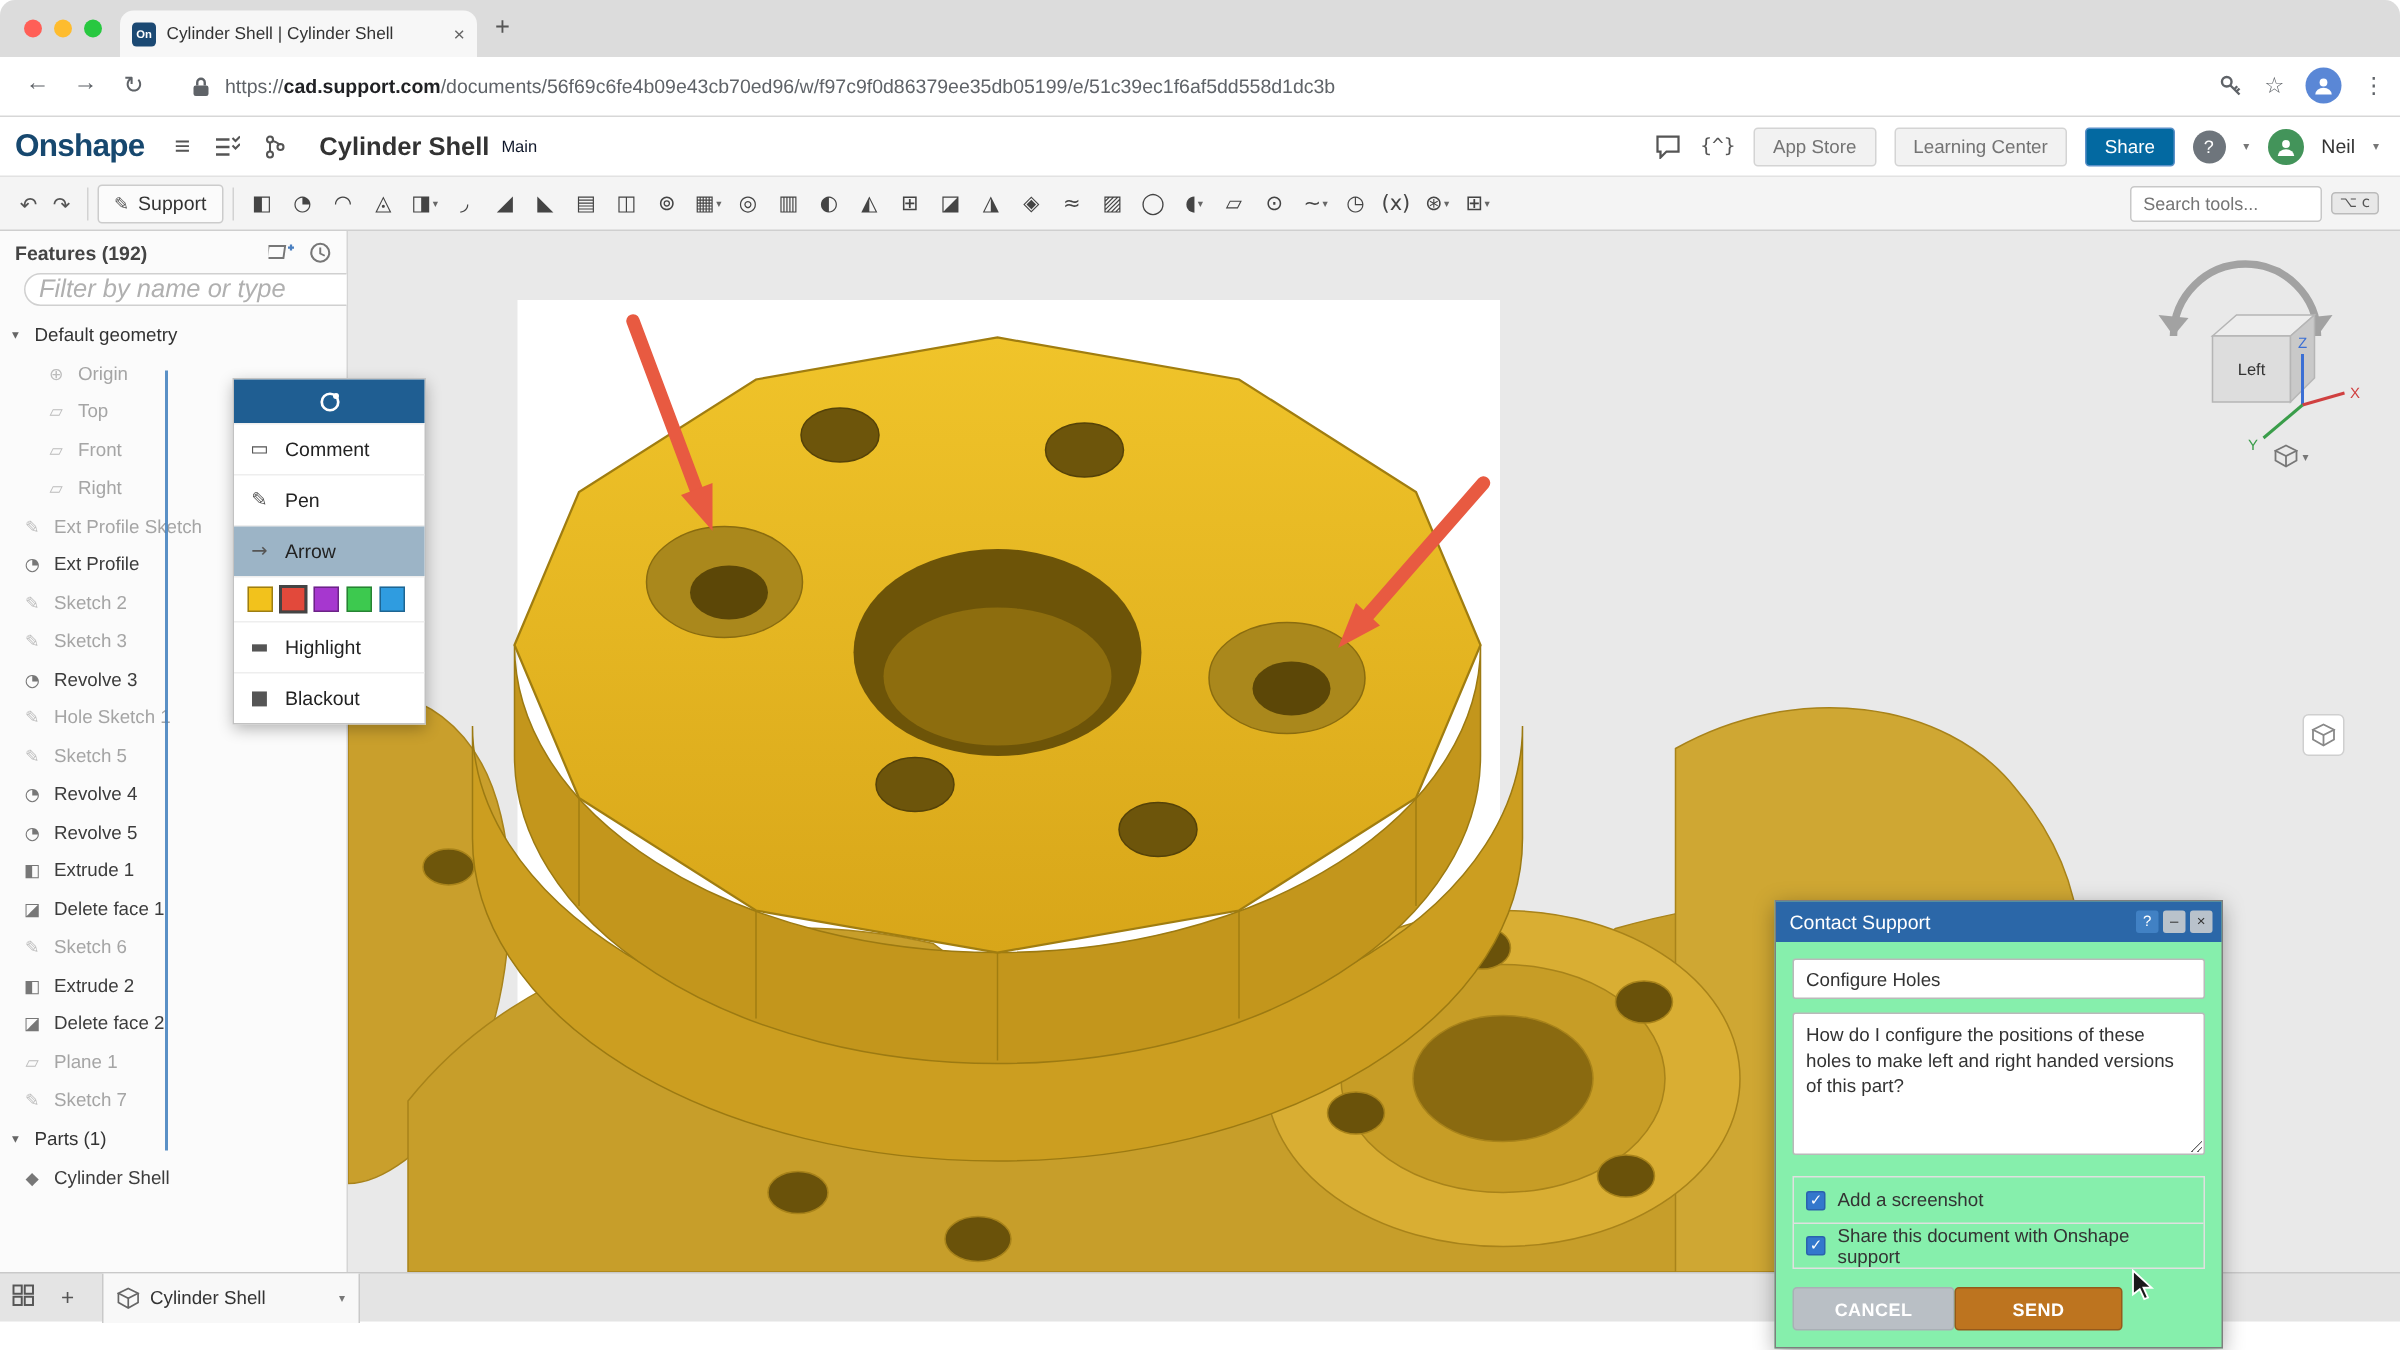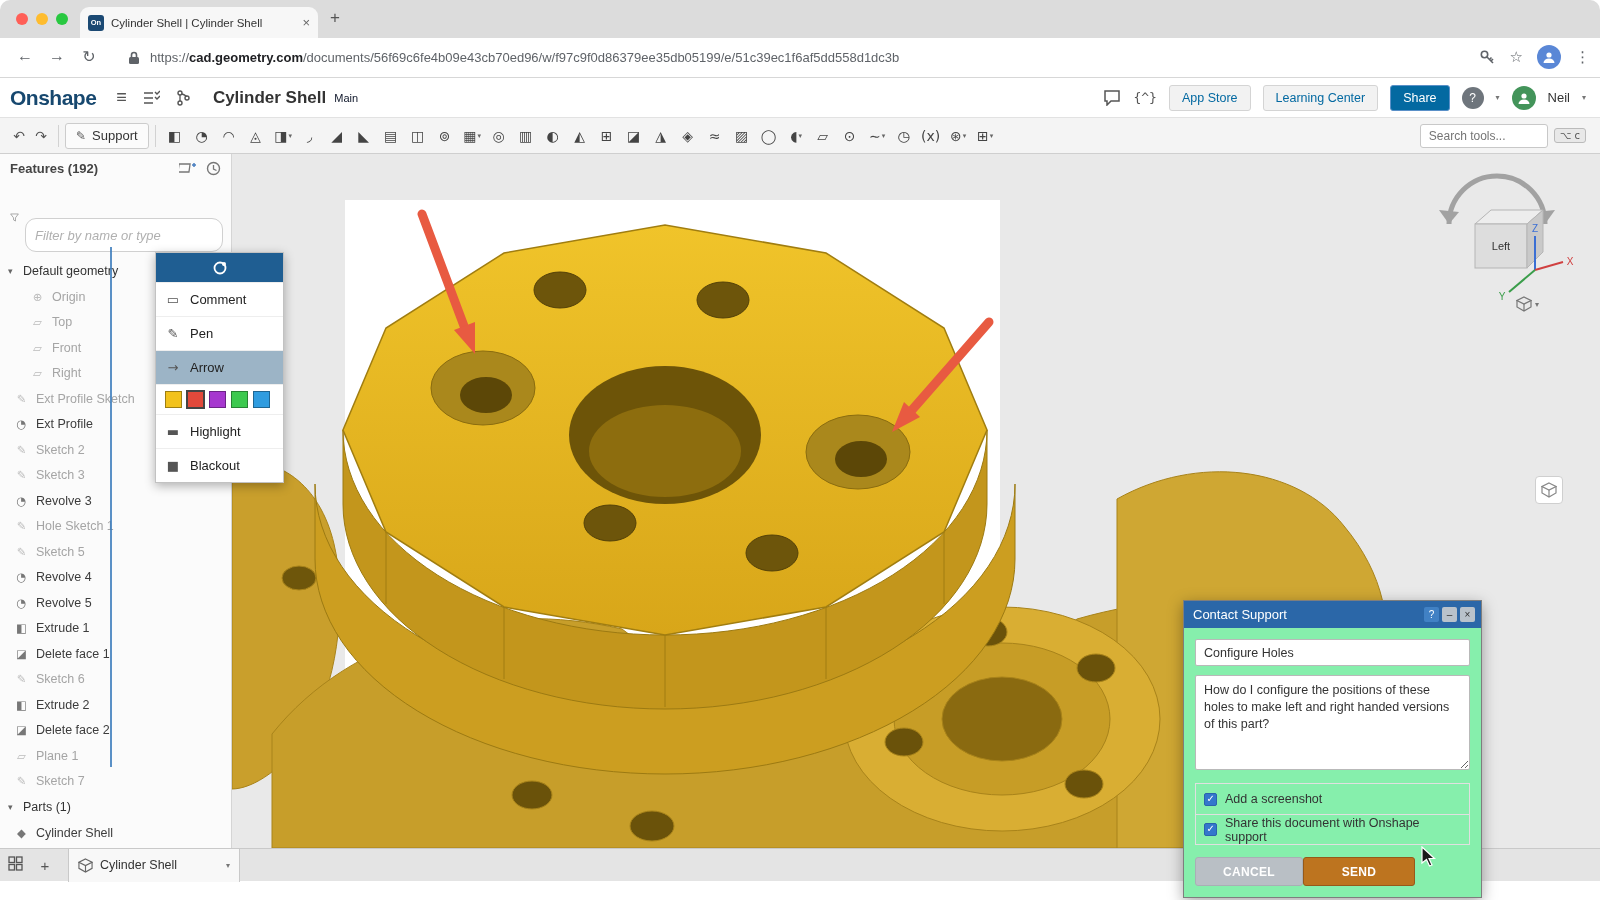--- a/index.html
+++ b/index.html
@@ -28,21 +28,21 @@
 
   
   .osheader { position:absolute; left:0; top:78px; width:1600px; height:40px; background:#fff; border-bottom:1px solid #e2e2e2; display:flex; align-items:center; }
   .oslogo { font-size:21px; font-weight:bold; color:#17486f; margin-left:10px; letter-spacing:-0.5px; }
   .hamburger { font-size:18px; color:#555; margin-left:20px; }
   .hico { margin-left:16px; }
   .doc-title { font-size:17px; font-weight:bold; color:#333; margin-left:22px; }
   .doc-ws { font-size:11px; color:#0f172a; margin-left:8px; }
   .hdr-right { margin-left:auto; display:flex; align-items:center; gap:12px; padding-right:14px; }
   .fs-icon { font-size:13px; color:#555; font-family:"DejaVu Sans Mono",monospace; }
-  .hbtn { height:26px; padding:0 12px; background:#f2f2f2; border:1px solid #d4d4d4; border-radius:3px; font-size:12.5px; color:#0369a1; display:flex; align-items:center; }
+  .hbtn { height:26px; padding:0 12px; background:#f2f2f2; border:1px solid #d4d4d4; border-radius:3px; font-size:12.5px; color:#737373; display:flex; align-items:center; }
   .hbtn.share { background:#0369a1; border-color:#5a90c8; color:#fff; }
   .helpcirc { width:22px; height:22px; border-radius:50%; background:#6e757c; color:#fff; font-size:12px; display:flex; align-items:center; justify-content:center; }
   .avatar-green { width:24px; height:24px; border-radius:50%; background:#43945a; display:flex; align-items:center; justify-content:center; }
   .uname { font-size:13px; color:#333; }
   .tiny-caret { font-size:8px; color:#777; }
 
   
   .ostoolbar { position:absolute; left:0; top:118px; width:1600px; height:36px; background:#f4f4f4; border-bottom:1px solid #cfcfcf; display:flex; align-items:center; padding:0 8px; }
   .tb-nav { font-size:14px; color:#555; width:22px; text-align:center; }
   .tb-div { width:1px; height:22px; background:#d2d2d2; margin:0 6px; flex:none; }
@@ -55,21 +55,21 @@
   .tb-search { margin-left:auto; display:flex; align-items:center; gap:6px; padding-right:6px; }
   .tb-search input { width:128px; height:24px; border:1px solid #c8c8c8; border-radius:3px; background:#fff; font-size:12px; padding:0 8px; color:#555; font-family:"Liberation Sans",sans-serif; }
   .kbd { background:#e8e8e8; border:1px solid #bbb; border-radius:3px; font-size:10px; color:#555; padding:1px 5px; font-family:"DejaVu Sans",sans-serif; }
 
   
   .sidebar { position:absolute; left:0; top:154px; width:232px; height:694px; background:#fbfbfb; border-right:1px solid #d5d5d5; overflow:hidden; }
   .feat-hdr { display:flex; align-items:center; padding:7px 10px 3px 10px; }
   .feat-title { font-size:13px; font-weight:bold; color:#444; }
   .feat-hdr-icons { margin-left:auto; display:flex; gap:9px; }
   .filter-row { display:flex; align-items:center; gap:6px; padding:3px 8px 6px 10px; }
-  .filter-row input { flex:1; height:34px; border:1px solid #d0d0d0; border-radius:11px; background:#fff; font-size:13px; padding:0 9px; color:#666; font-style:italic; font-family:"Liberation Sans",sans-serif;margin-top:36px; }
+  .filter-row input { flex:1; height:22px; border:1px solid #d0d0d0; border-radius:11px; background:#fff; font-size:17px; padding:0 9px; color:#666; font-style:italic; font-family:"Liberation Sans",sans-serif; }
   .filter-row input::placeholder { color:#b0b0b0; font-style:italic; }
   .tree-group { display:flex; align-items:center; height:26px; padding-left:8px; gap:5px; font-size:12.5px; color:#333; }
   .chev { font-size:9px; color:#666; width:10px; }
   .tree-row { display:flex; align-items:center; height:25.5px; padding-left:14px; gap:7px; font-size:12.5px; color:#3c3c3c; }
   .tree-children .tree-row { padding-left:30px; }
   .ficon { width:15px; text-align:center; font-family:"DejaVu Sans",sans-serif; font-size:11.5px; color:#777; flex:none; }
   .tree-row.muted { color:#a5a5a5; }
   .tree-row.muted .ficon { color:#bdbdbd; }
   .rollback-line { position:absolute; left:110px; top:247px; width:2px; height:520px; background:#3d7cbc; opacity:.85; }
 
@@ -139,21 +139,21 @@
   </div>
 
   <div class="urlbar">
     <span class="navic" style="left:14px">←</span>
     <span class="navic" style="left:46px">→</span>
     <span class="navic" style="left:78px">↻</span>
     <svg class="abs" style="left:128px;top:13px" width="12" height="14" viewBox="0 0 12 14">
         <rect x="1" y="6" width="10" height="7" rx="1.5" fill="#5f6368"></rect>
         <path d="M3.5,6 V4 a2.5,2.5 0 0 1 5,0 V6" fill="none" stroke="#5f6368" stroke-width="1.6"></path>
       </svg>
-    <div class="url-text"><span>https://</span><b>cad.geometry.com</b><span>/documents/56f69c6fe4b09e43cb70ed96/w/f97c9f0d86379ee35db05199/e/51c39ec1f6af5dd558d1dc3b</span></div>
+    <div class="url-text"><span>https://</span><b>cad.support.com</b><span>/documents/56f69c6fe4b09e43cb70ed96/w/f97c9f0d86379ee35db05199/e/51c39ec1f6af5dd558d1dc3b</span></div>
     <div class="url-right">
       <svg width="17" height="17" viewBox="0 0 17 17">
           <circle cx="5.5" cy="5.5" r="3.2" fill="none" stroke="#5f6368" stroke-width="1.6"></circle>
           <path d="M8,8 L14,14 M12,12 L14,10 M10.5,10.5 L12.5,8.5" stroke="#5f6368" stroke-width="1.6" fill="none"></path>
         </svg>
       <span class="star">☆</span>
       <span class="avatar-blue">
           <svg width="14" height="14" viewBox="0 0 14 14">
             <circle cx="7" cy="5" r="2.6" fill="#fff"></circle>
             <path d="M1.5,13 a5.5,4.5 0 0 1 11,0 Z" fill="#fff"></path>

